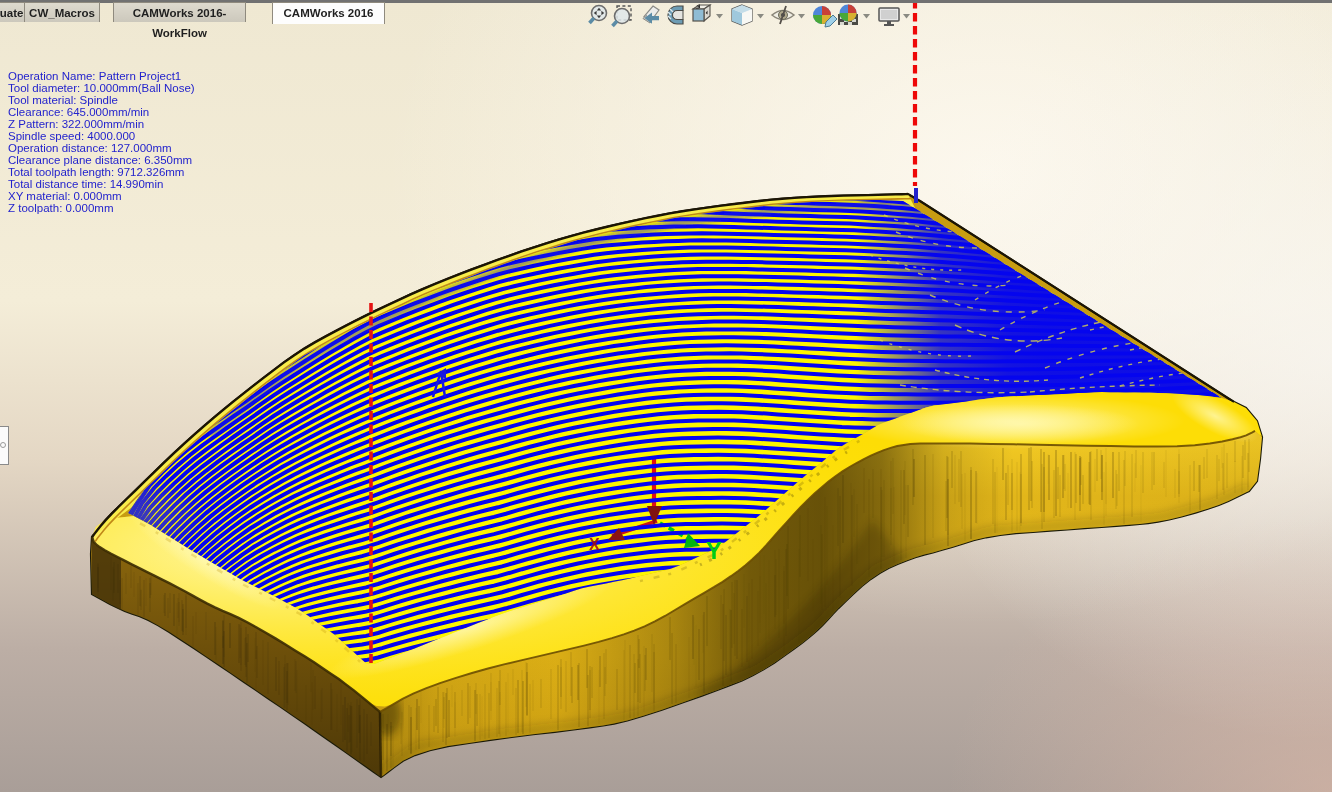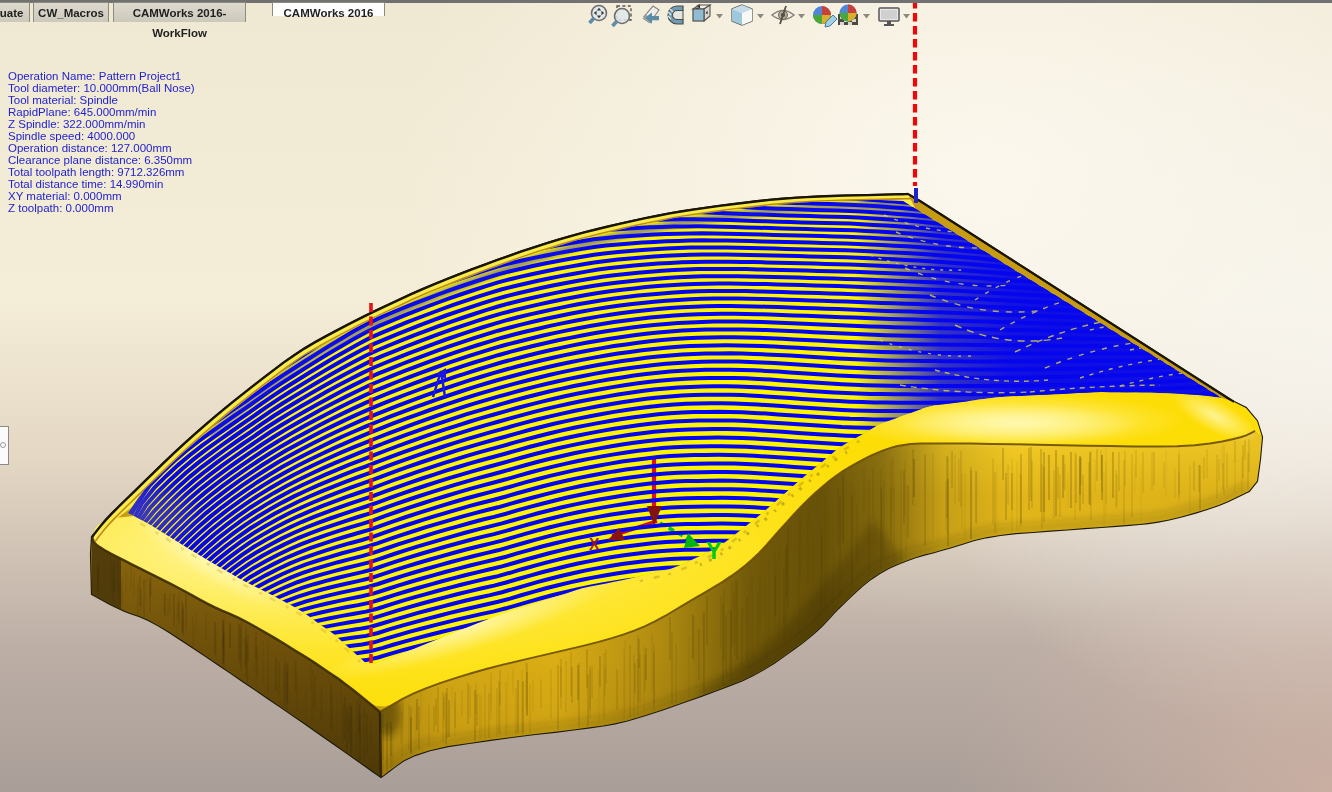--- a/index.html
+++ b/index.html
@@ -5,21 +5,21 @@
 #bg{position:absolute;left:0;top:0;width:1332px;height:792px;
 background:
  radial-gradient(ellipse 700px 500px at 100% 100%, rgba(228,188,170,0.55) 0%, rgba(228,188,170,0) 55%),
  radial-gradient(ellipse 800px 700px at 100% 45%, rgba(248,246,242,0.75) 0%, rgba(248,246,242,0) 55%),
  radial-gradient(ellipse 1000px 750px at 74% 22%, rgba(253,249,240,0.9) 0%, rgba(253,249,240,0) 60%),
  linear-gradient(#efe8d2 0%, #f4edd8 38%, #e4d7c4 58%, #bcaea5 82%, #a99e98 100%);}
 #topline{position:absolute;left:0;top:0;width:1332px;height:3px;background:#717171;}
 .tab{position:absolute;top:2px;height:20px;box-sizing:border-box;
 border:1px solid #8f8a7e;border-bottom:none;background:linear-gradient(#dedace,#ccc8bc);
 color:#1f1f1f;font-size:11.5px;font-weight:bold;text-align:center;line-height:20px;}
-#tab3{background:#fdfdfd;height:14px;z-index:3;}
+#tab3{background:#fdfdfd;height:22px;z-index:3;}
 #info{position:absolute;left:8px;top:25px;color:#2323cd;font-size:11.5px;line-height:12px;margin-top:45px;}
 #panelnub{position:absolute;left:-3px;top:426px;width:10px;height:37px;background:#fbfbfb;
 border:1.5px solid #8a8a8a;}
 #panelnub:after{content:"";position:absolute;left:2px;top:15px;width:4px;height:4px;
 border-radius:3px;border:1.3px solid #9a9a9a;}
 </style></head><body>
 <div id="bg"></div>
 
 <svg width="1332" height="792" viewBox="0 0 1332 792" style="position:absolute;left:0;top:0">
 <defs>
@@ -586,29 +586,29 @@
 <line x1="916" y1="188" x2="916" y2="203" stroke="#2222cc" stroke-width="4"></line>
 
 <path d="M433,397L441,371L445,397" fill="none" stroke="#1818e0" stroke-width="2.5"></path>
 <path d="M436,374L446,368L446,379Z" fill="#1818e0"></path>
 
 <text x="706" y="559" font-family="Liberation Sans, sans-serif" font-size="24" font-weight="bold" fill="#00cc16">Y</text>
 </svg>
 
 <div id="topline"></div>
 <div class="tab" style="left:-10px;width:40px">luate</div>
-<div class="tab" style="left:33px;width:76px">CW_Macros</div>
+<div class="tab" style="left:24px;width:76px">CW_Macros</div>
 <div class="tab" style="left:113px;width:133px">CAMWorks 2016-WorkFlow</div>
 <div class="tab" id="tab3" style="left:272px;width:113px">CAMWorks 2016</div>
 <div id="info">
     <div>Operation Name: Pattern Project1</div>
     <div>Tool diameter: 10.000mm(Ball Nose)</div>
     <div>Tool material: Spindle</div>
-    <div>RapidPlane: 645.000mm/min</div>
-    <div>Z Spindle: 322.000mm/min</div>
+    <div>Clearance: 645.000mm/min</div>
+    <div>Z Pattern: 322.000mm/min</div>
     <div>Spindle speed: 4000.000</div>
     <div>Operation distance: 127.000mm</div>
     <div>Clearance plane distance: 6.350mm</div>
     <div>Total toolpath length: 9712.326mm</div>
     <div>Total distance time: 14.990min</div>
     <div>XY material: 0.000mm</div>
     <div>Z toolpath: 0.000mm</div>
   </div>
 <svg width="1332" height="40" viewBox="0 0 1332 40" style="position:absolute;left:0;top:0">
 <g>

